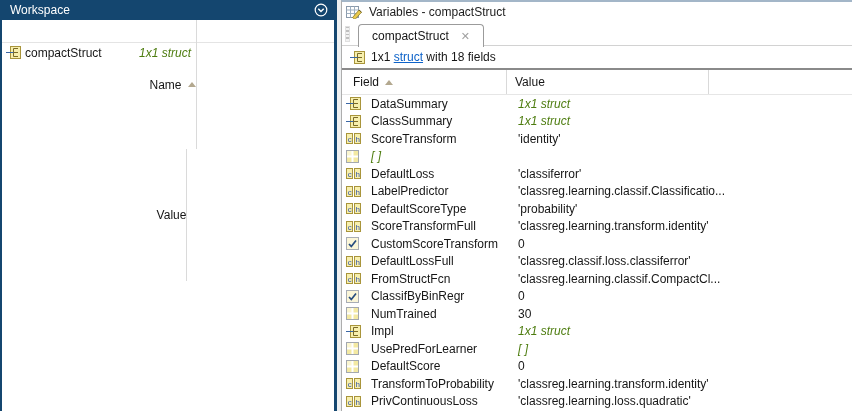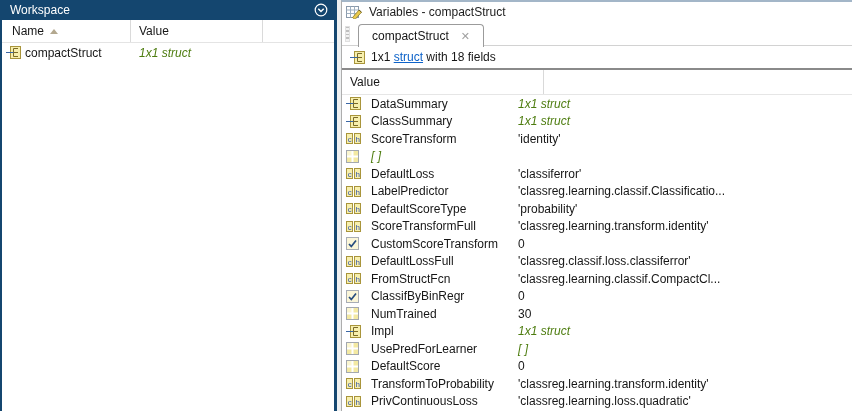--- a/index.html
+++ b/index.html
@@ -6,21 +6,21 @@
     font-family:"Liberation Sans",sans-serif;font-size:12px;color:#161616;}
   *{box-sizing:border-box;}
 
   
   .panel-left{position:absolute;left:0;top:0;width:337px;height:411px;background:#fff;
     border-left:2px solid #14466f;border-right:3px solid #14466f;}
   .ws-titlebar{height:20px;background:#14466f;color:#fff;display:flex;align-items:center;
     padding:0 6px 0 8px;}
   .ws-title{flex:1;font-size:12px;}
   .ws-menu-btn{width:15px;height:15px;display:flex;align-items:center;justify-content:center;cursor:pointer;}
-  .ws-header{display:flex;height:23px;align-items:center;border-bottom:1px solid #e4e4e4;background:#fff;}
+  .ws-header{display:flex;height:23px;align-items:center;border-bottom:1px solid #e4e4e4;background:#fff;flex-direction:column;}
   .ws-col-name{flex:0 0 129px;padding-left:10px;display:flex;align-items:center;gap:6px;
     border-right:1px solid #dadada;height:100%;}
   .ws-col-value{flex:0 0 132px;padding-left:8px;border-right:1px solid #dadada;height:100%;
     display:flex;align-items:center;}
   .ws-col-rest{flex:1;height:100%;}
   .ws-row{display:flex;height:19px;align-items:center;}
   .ws-row-name{flex:0 0 129px;display:flex;align-items:center;padding-left:4px;gap:4px;overflow:hidden;}
   .ws-row-value{flex:0 0 132px;padding-left:8px;}
 
   .sort-asc{width:0;height:0;border-left:4px solid transparent;border-right:4px solid transparent;
@@ -126,20 +126,24 @@
     <path d="M7.5 2.5v8 M7.5 2.5h4.5 M7.5 6.5h4.5 M7.5 10.5h4.5" stroke="#7a6a28" fill="none"></path>
     <path d="M0 6.5h7.5" stroke="#3a67a5" fill="none"></path>
   </svg>
 </span>
     <span class="summary-text"><span>1x1 </span><span class="link">struct</span><span> with 18 fields</span></span>
   </div>
 
   <div class="table-topline"></div>
 
   <div class="var-header">
+    <div class="vh-field">
+      <span>Field</span>
+      <span class="sort-asc"></span>
+    </div>
     <div class="vh-value">
       <span>Value</span>
     </div>
     <div class="vh-rest"></div>
   </div>
 
   <div>
     <div class="vrow">
       <span class="icell">
   <svg width="15" height="13" viewBox="0 0 15 13">

